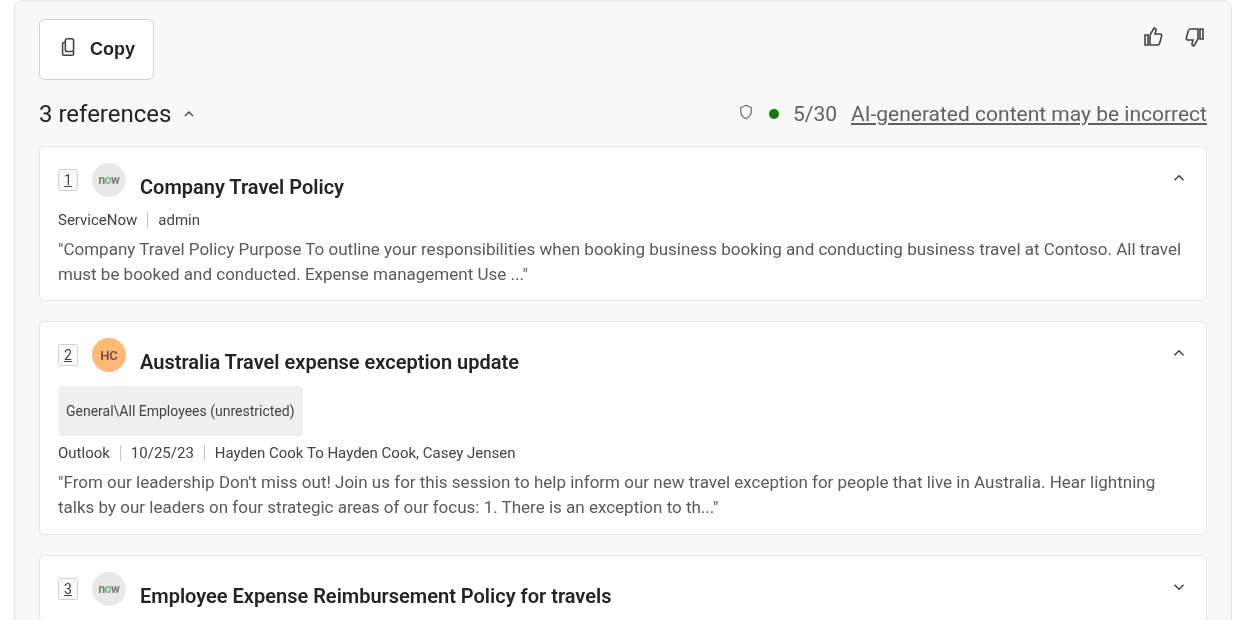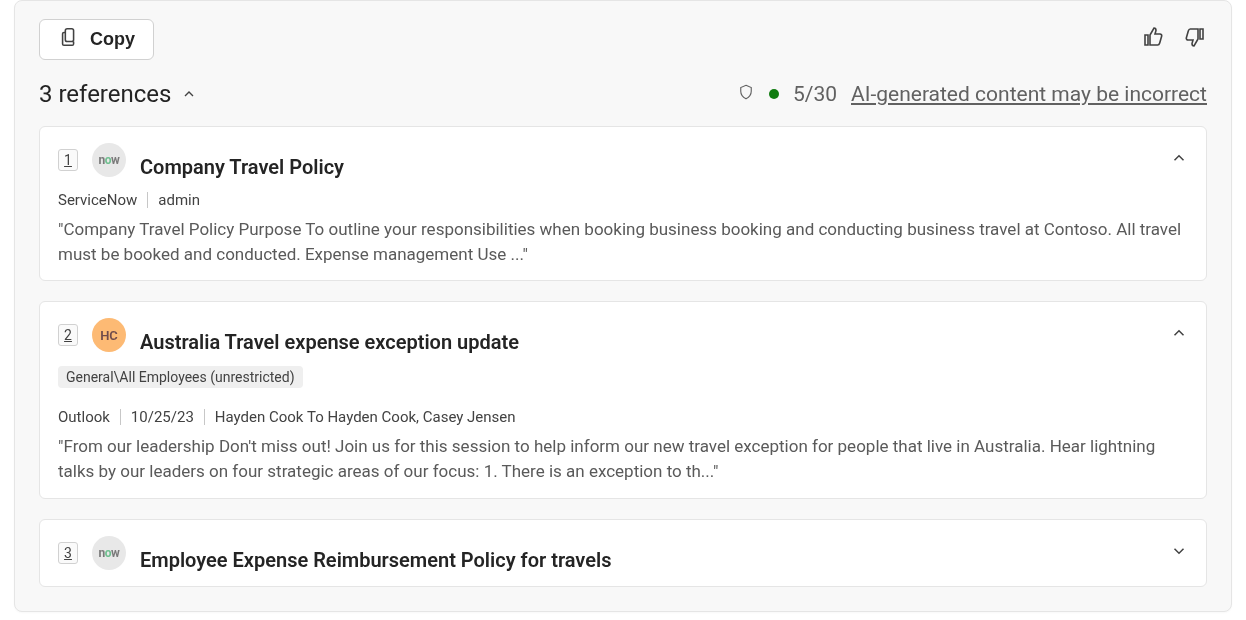--- a/index.html
+++ b/index.html
@@ -31,21 +31,21 @@
     align-items: flex-start;
     justify-content: space-between;
   }
   .copy-btn {
     display: inline-flex;
     align-items: center;
     gap: 10px;
     background: #fff;
     border: 1px solid #d1d1d1;
     border-radius: 6px;
-    padding: 6px 18px;
+    padding: 16px 18px;
     font-size: 18px;
     font-weight: 600;
     color: #242424;
     cursor: pointer;
   }
   .copy-btn svg { width: 22px; height: 22px; }
 
   .feedback {
     display: flex;
     gap: 18px;
@@ -158,24 +158,24 @@
     stroke: #424242;
     fill: none;
     stroke-width: 2;
   }
 
   .ref-body { margin-top: 12px; }
   .ref-tag {
     display: inline-block;
     background: #efefef;
     border-radius: 4px;
-    padding: 3px 8px;
+    padding: 17px 8px;
     font-size: 14px;
     color: #424242;
-    margin-bottom: 20px;
+    margin-bottom: 8px;
   }
   .ref-meta {
     display: flex;
     align-items: center;
     flex-wrap: wrap;
     font-size: 15px;
     color: #424242;
     margin-bottom: 8px;
     gap: 0;
   }

